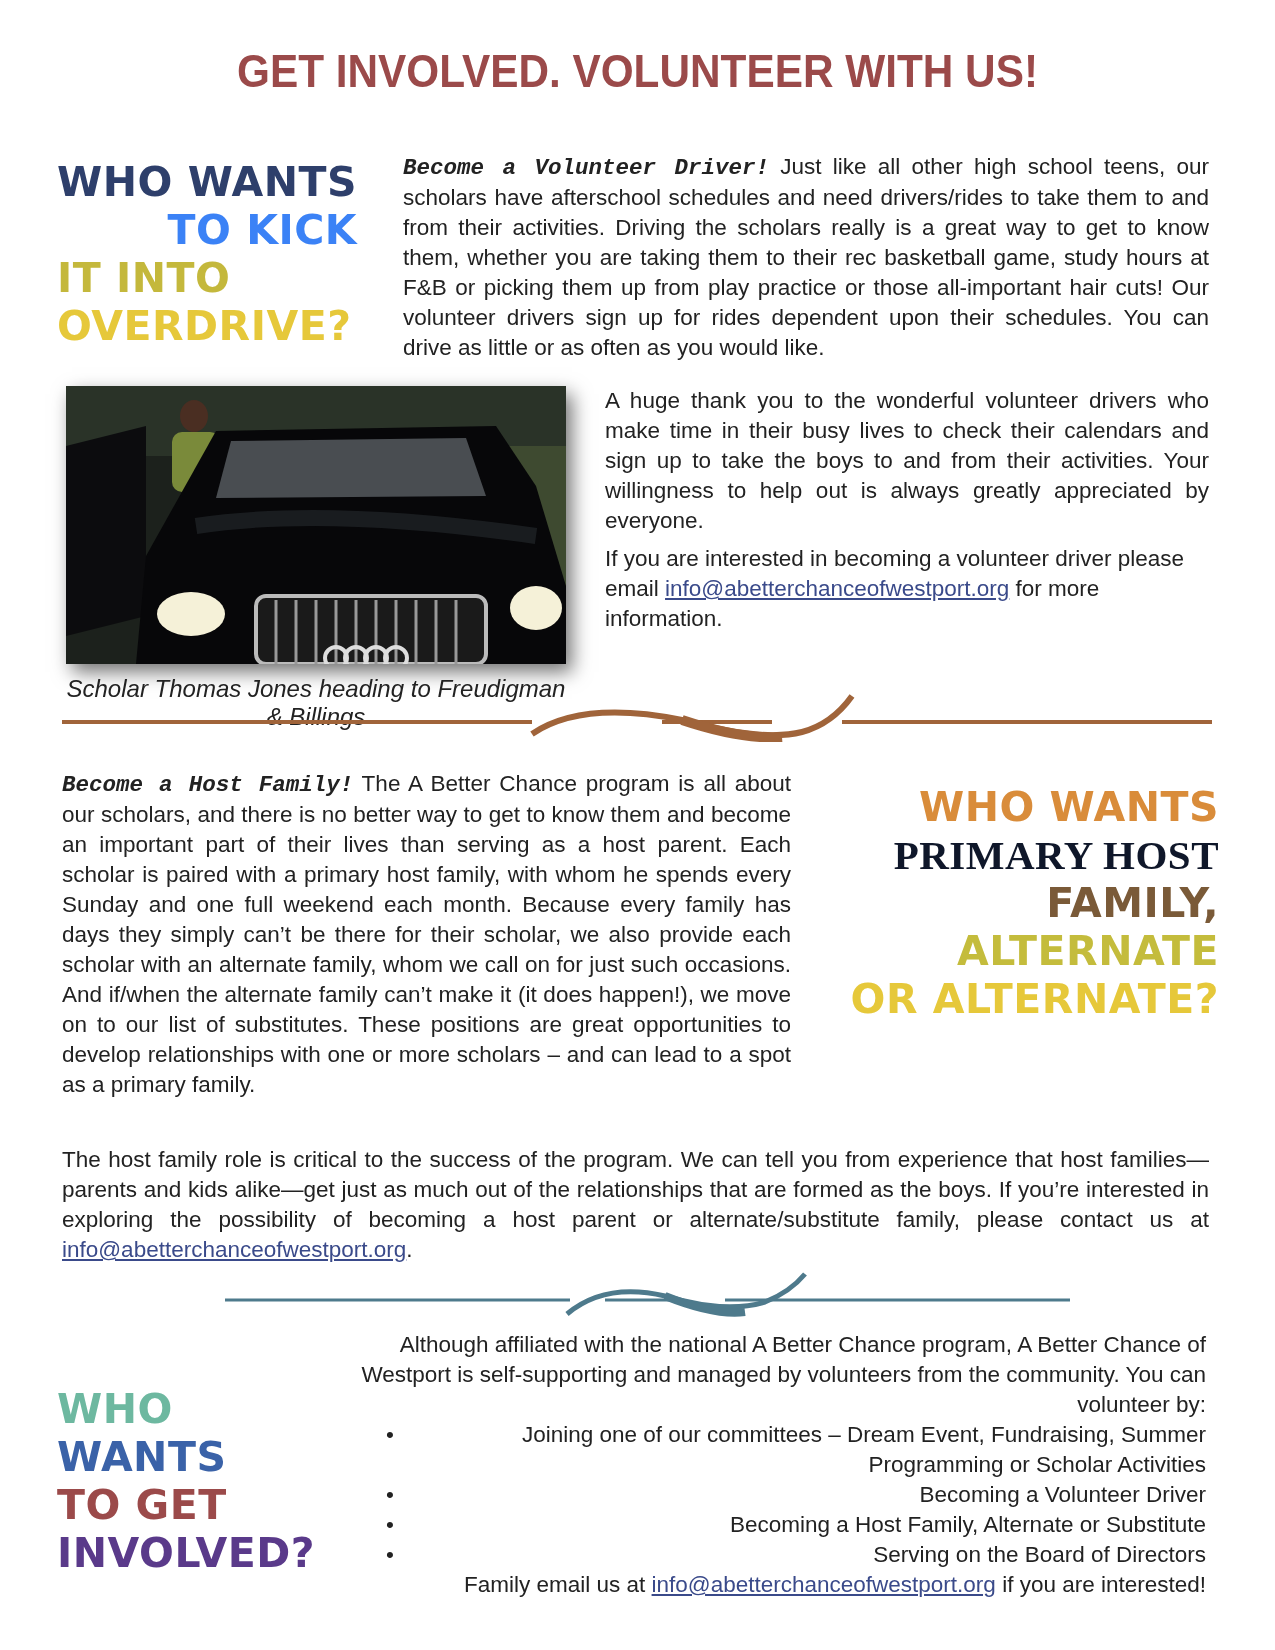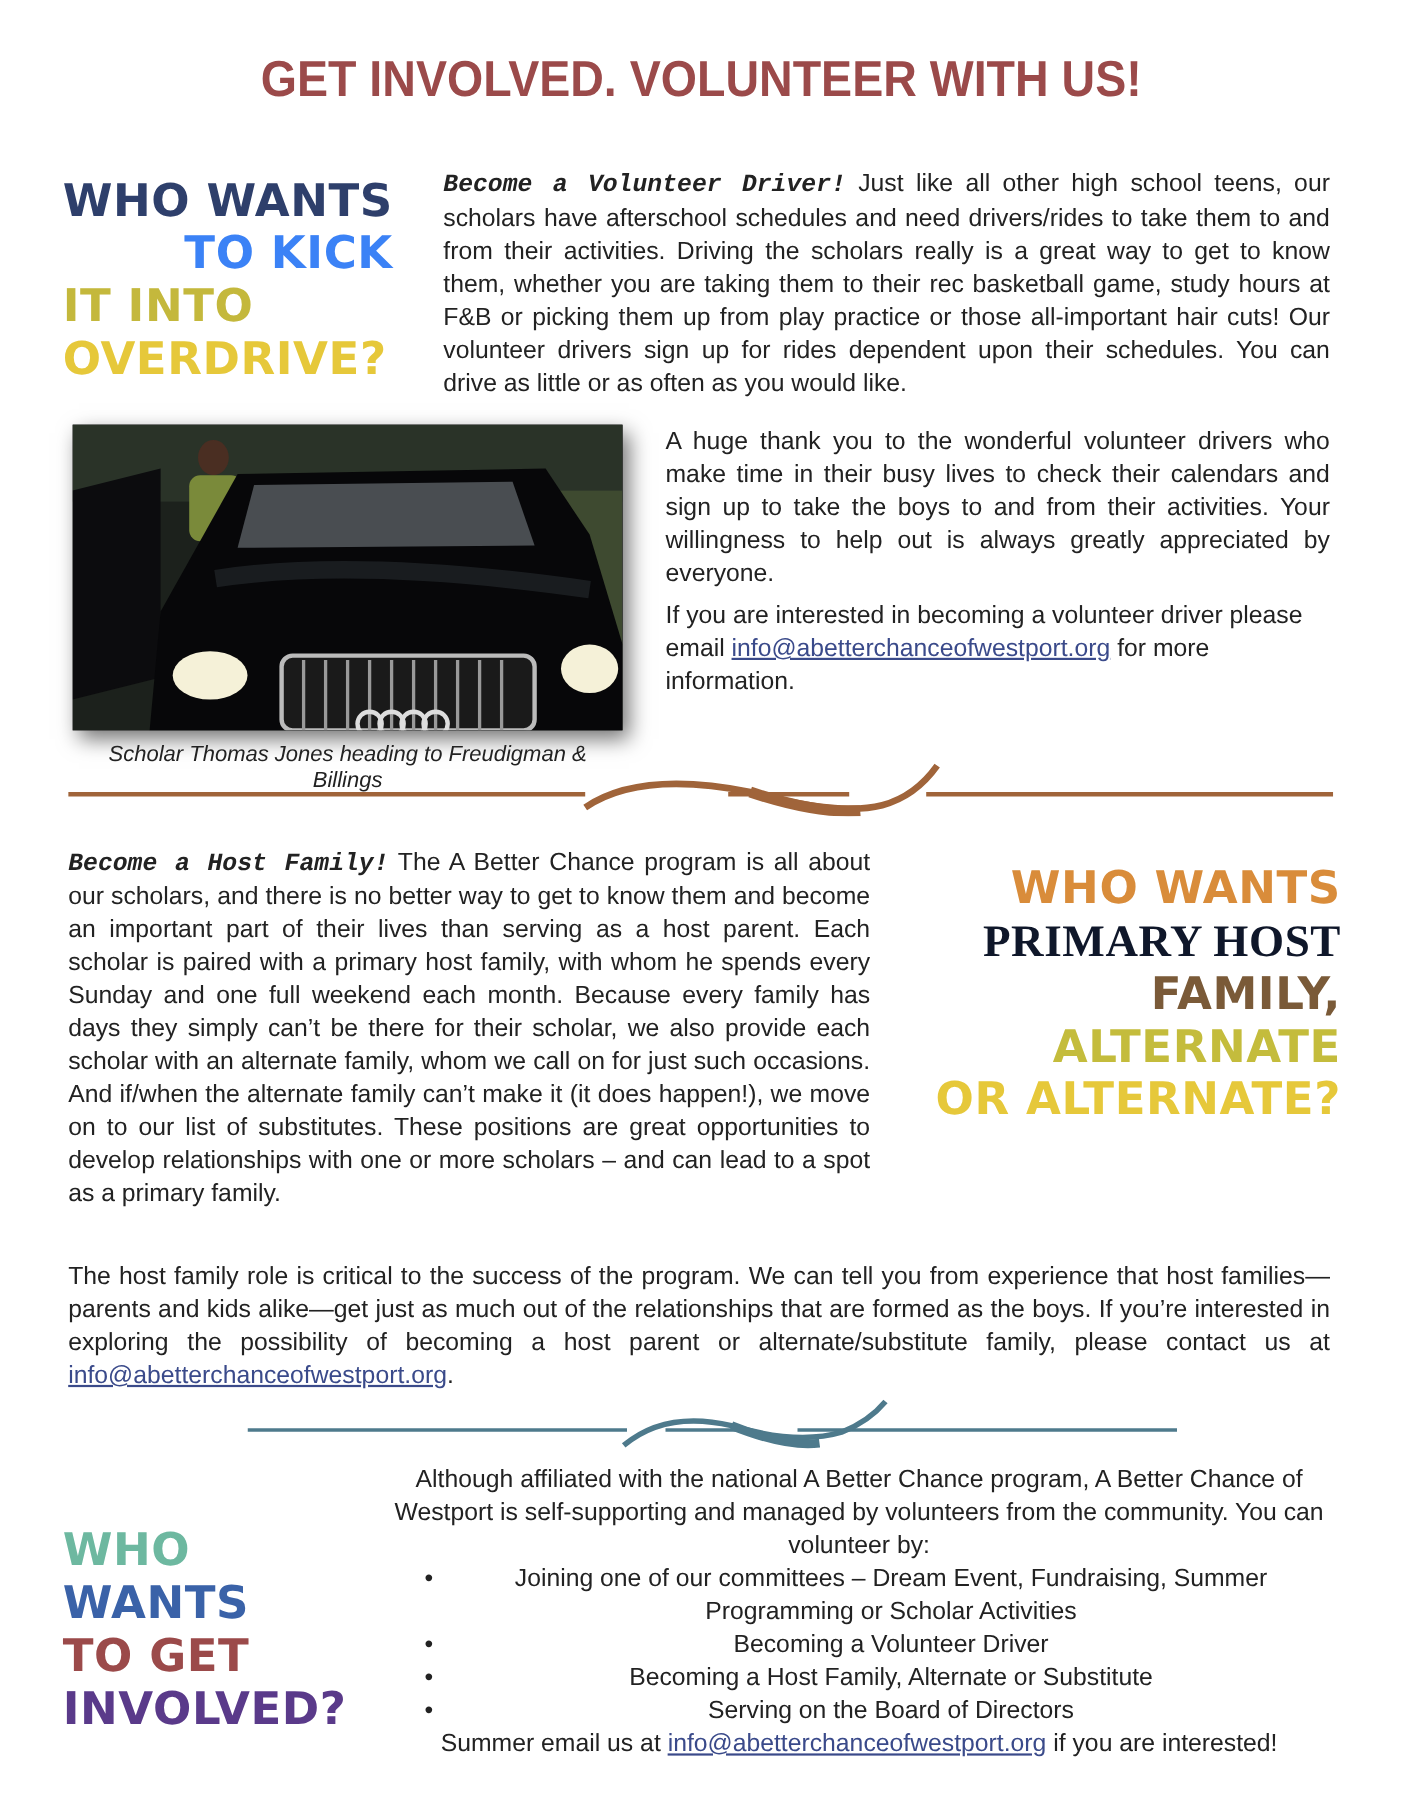--- a/index.html
+++ b/index.html
@@ -13,21 +13,21 @@
   .headline { font-family:"DejaVu Sans", sans-serif; font-weight:bold;
               font-size:41px; line-height:48px; letter-spacing:0.5px; }
   .headline div { white-space:nowrap; }
   .body-text { font-size:22.5px; line-height:30px; text-align:justify; color:#222; }
   .body-text p { margin:0; }
   .lead { font-weight:bold; font-style:italic;font-family:Liberation Mono, monospace; }
   a.email { color:#3a4a8a; text-decoration:underline; }
   .photo { left:66px; top:386px; width:500px; height:278px;
            background:#111; box-shadow: 6px 8px 18px rgba(0,0,0,0.55); overflow:hidden; }
   .caption { left:66px; top:675px; width:500px; text-align:center; font-style:italic;
-             font-size:20px; color:#222; }
+             font-size:24px; color:#222; }
   .bullets { margin:0; padding:0 0 0 58px; list-style:none; }
   .bullets li { position:relative; }
   .bullets li::before { content:"\2022"; position:absolute; left:-28px; }
 </style>
 </head>
 <body>
 
 <div class="abs title" style="color:#9b4a4a;">GET INVOLVED. VOLUNTEER WITH US!</div>
 
 <div class="abs headline" style="left:57px; top:158px;">
@@ -116,22 +116,22 @@
   <path d="M440 24 Q490 44 520 40" stroke="#4e7a8c" stroke-width="8" fill="none"></path>
 </svg>
 
 <div class="abs headline" style="left:57px; top:1385px;">
   <div style="color:#6db8a0;">WHO</div>
   <div style="color:#3a62a8;">WANTS</div>
   <div style="color:#9b4a4a;">TO GET</div>
   <div style="color:#5a3a8a;">INVOLVED?</div>
 </div>
 
-<div class="abs body-text" style="left:356px; top:1330px; width:850px; text-align:center;">
+<div class="abs body-text" style="left:356px; top:1330px; width:850px; text-align:right;">
   <p>Although affiliated with the national A Better Chance program, A Better Chance of Westport is self-supporting and managed by volunteers from the community. You can volunteer by:</p>
   <ul class="bullets">
     <li>Joining one of our committees – Dream Event, Fundraising, Summer Programming or Scholar Activities</li>
     <li>Becoming a Volunteer Driver</li>
     <li>Becoming a Host Family, Alternate or Substitute</li>
     <li>Serving on the Board of Directors</li>
   </ul>
-  <p><span>Summer email us at </span><a class="email" href="#">info@abetterchanceofwestport.org</a><span> if you are interested!</span></p>
+  <p><span>Family email us at </span><a class="email" href="#">info@abetterchanceofwestport.org</a><span> if you are interested!</span></p>
 </div>
 
 </body></html>

